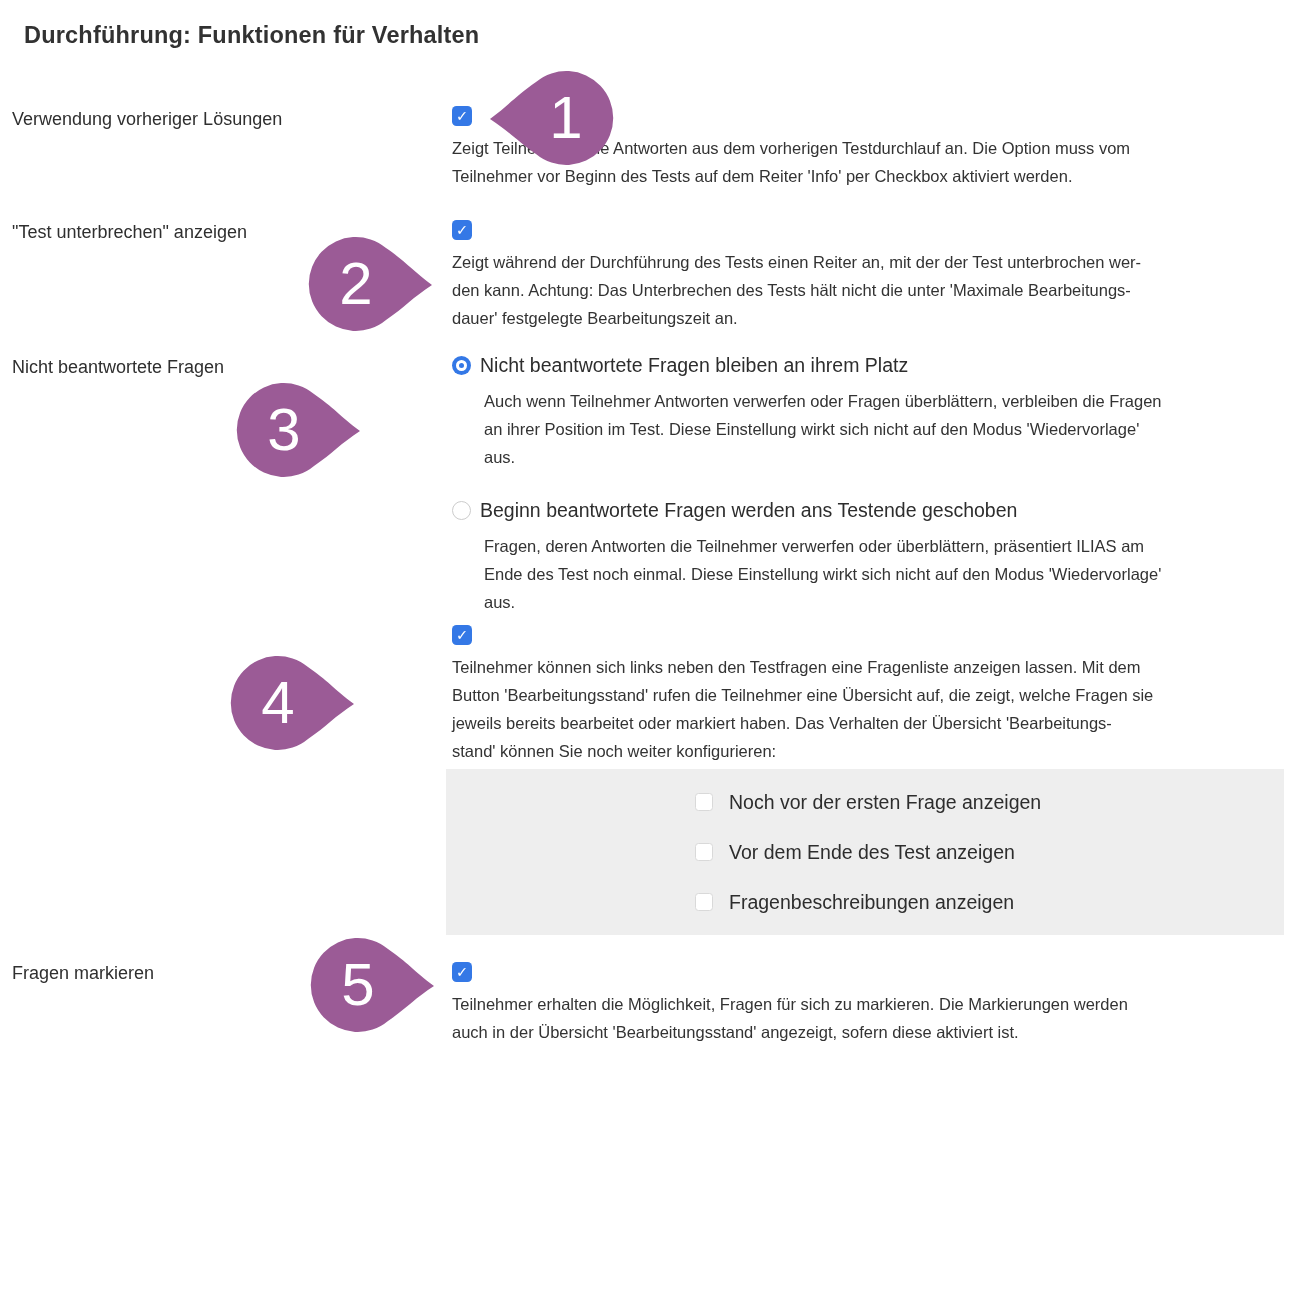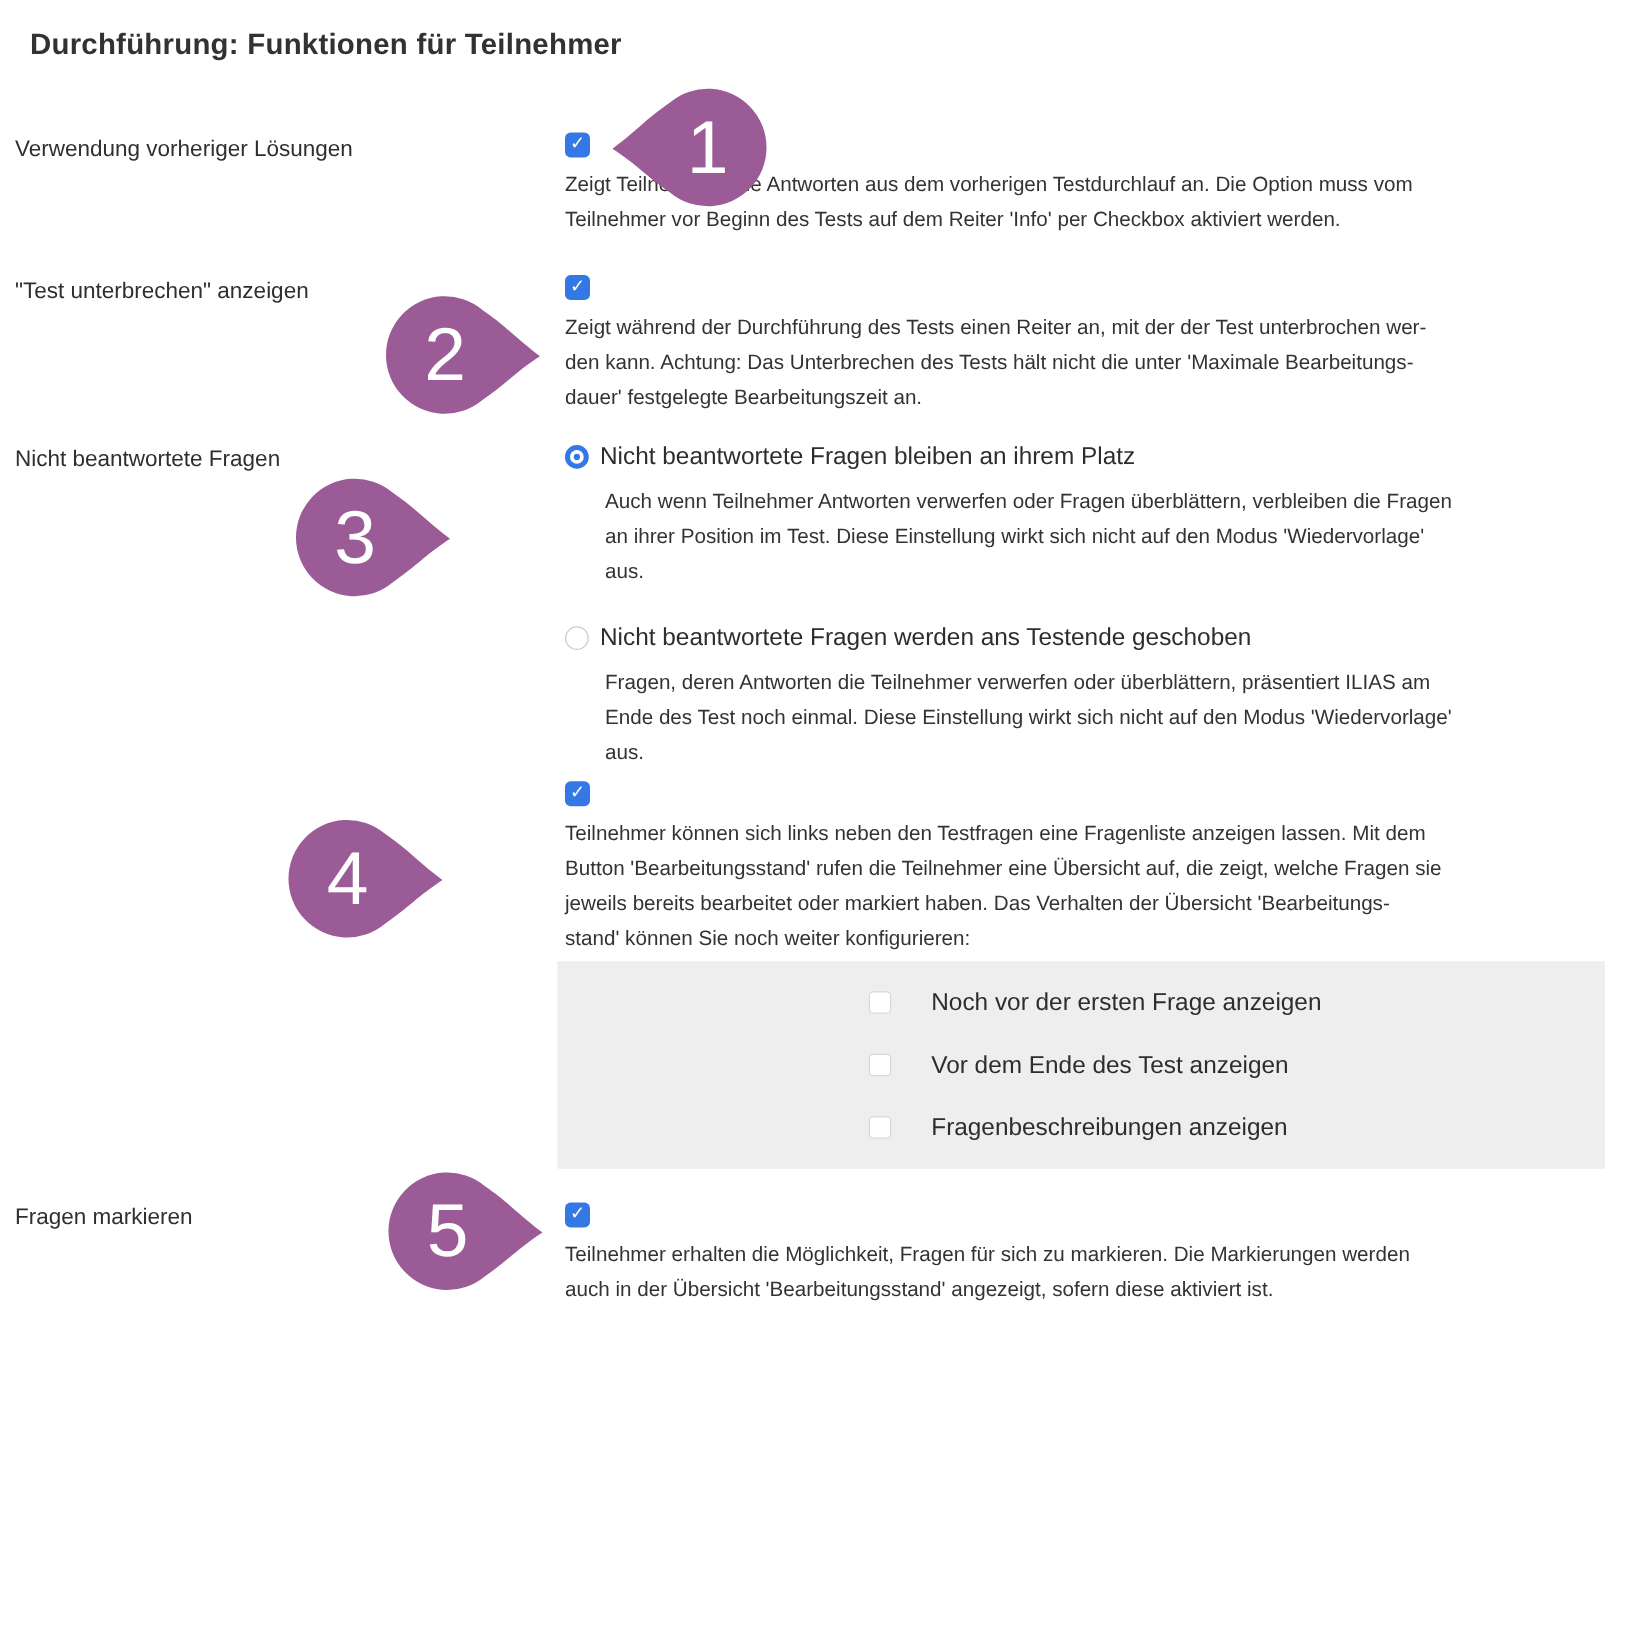--- a/index.html
+++ b/index.html
@@ -49,37 +49,37 @@
   .opt-row { display:flex; gap:9px; align-items:flex-start; }
   .opt-title { font-size:19.5px; color:#2d2d2d; line-height:27px; }
   .opt-desc { margin-left:32px; margin-top:8px; }
   .opt-gap { margin-top:26px; }
   
   .sub-panel {
     margin-left:-6px; margin-top:4px; width:838px; height:166px;
     background:#eeeeee; padding-top:8px;
   }
   .panel-row {
-    display:flex; align-items:center; height:50px; padding-left:249px; gap:32px;
+    display:flex; align-items:center; height:50px; padding-left:249px; gap:16px;
   }
   .panel-row .panel-label { font-size:19.5px; color:#2d2d2d; }
   
   .badge { position:absolute; z-index:6; }
   .badge svg { display:block; }
   .badge text {
     font-family:"Liberation Sans","DejaVu Sans",sans-serif;
     font-size:60px; fill:#ffffff; font-weight:400;
   }
 </style>
 </head>
 <body>
 
 <div class="page">
 
-  <h1 class="page-title">Durchführung: Funktionen für Teilnehmer</h1>
+  <h1 class="page-title">Durchführung: Funktionen für Verhalten</h1>
 
   <div class="field-label" style="top:104px;">Verwendung vorheriger Lösungen</div>
   <div class="content" style="top:106px;">
     <div class="cb">
       <span class="check">✓</span>
     </div>
     <div class="desc">Zeigt Teilnehmern die Antworten aus dem vorherigen Testdurchlauf an. Die Option muss vom
 Teilnehmer vor Beginn des Tests auf dem Reiter 'Info' per Checkbox aktiviert werden.</div>
   </div>
 
@@ -97,21 +97,21 @@
   <div class="content" style="top:352px;">
     <div class="opt-row">
       <span class="radio-on"></span>
       <span class="opt-title">Nicht beantwortete Fragen bleiben an ihrem Platz</span>
     </div>
     <div class="desc opt-desc">Auch wenn Teilnehmer Antworten verwerfen oder Fragen überblättern, verbleiben die Fragen
 an ihrer Position im Test. Diese Einstellung wirkt sich nicht auf den Modus 'Wiedervorlage'
 aus.</div>
     <div class="opt-row opt-gap">
       <span class="radio-off"></span>
-      <span class="opt-title">Nicht beantwortete Fragen werden ans Testende geschoben</span>
+      <span class="opt-title">Beginn beantwortete Fragen werden ans Testende geschoben</span>
     </div>
     <div class="desc opt-desc">Fragen, deren Antworten die Teilnehmer verwerfen oder überblättern, präsentiert ILIAS am
 Ende des Test noch einmal. Diese Einstellung wirkt sich nicht auf den Modus 'Wiedervorlage'
 aus.</div>
   </div>
 
   <div class="content" style="top:625px;">
     <div class="cb">
       <span class="check">✓</span>
     </div>

